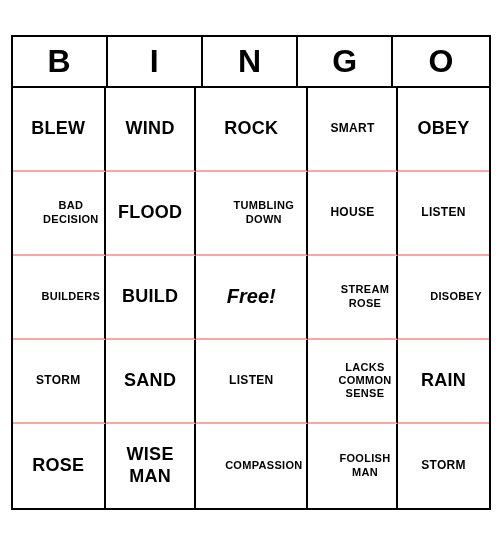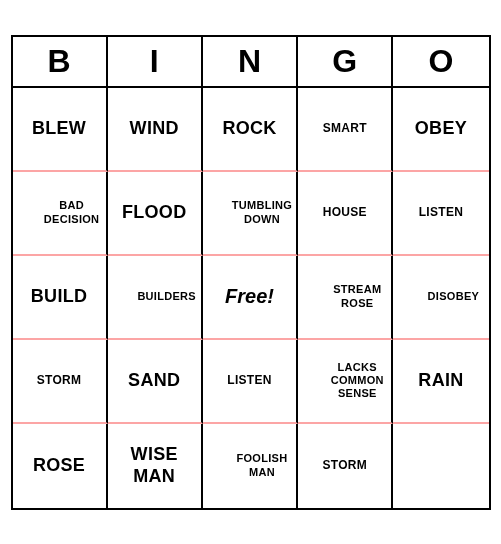--- a/index.html
+++ b/index.html
@@ -112,24 +112,24 @@
       <div class="cell">
         <span class="cell-text small">TUMBLING<br>DOWN</span>
       </div>
       <div class="cell">
         <span class="cell-text medium">HOUSE</span>
       </div>
       <div class="cell">
         <span class="cell-text medium">LISTEN</span>
       </div>
       <div class="cell">
-        <span class="cell-text large">BUILD</span>
+        <span class="cell-text small">BUILDERS</span>
       </div>
       <div class="cell">
-        <span class="cell-text small">BUILDERS</span>
+        <span class="cell-text large">BUILD</span>
       </div>
       <div class="cell">
         <span class="free-cell">Free!</span>
       </div>
       <div class="cell">
         <span class="cell-text small">STREAM<br>ROSE</span>
       </div>
       <div class="cell">
         <span class="cell-text small">DISOBEY</span>
       </div>
@@ -148,19 +148,22 @@
       <div class="cell">
         <span class="cell-text large">RAIN</span>
       </div>
       <div class="cell">
         <span class="cell-text large">ROSE</span>
       </div>
       <div class="cell">
         <span class="cell-text large">WISE<br>MAN</span>
       </div>
       <div class="cell">
+        <span class="cell-text small">COMPASSION</span>
+      </div>
+      <div class="cell">
         <span class="cell-text small">FOOLISH<br>MAN</span>
       </div>
       <div class="cell">
         <span class="cell-text medium">STORM</span>
       </div>
     </div>
 </div>
 
 </body></html>

